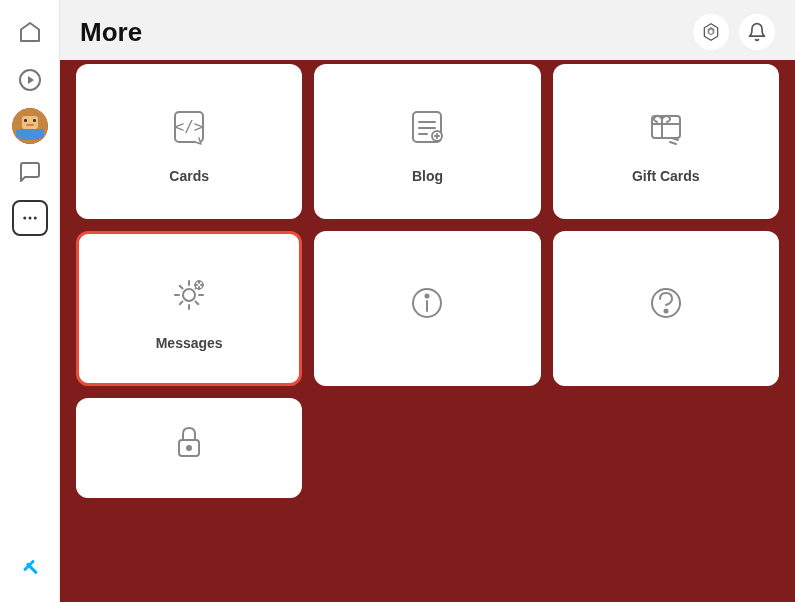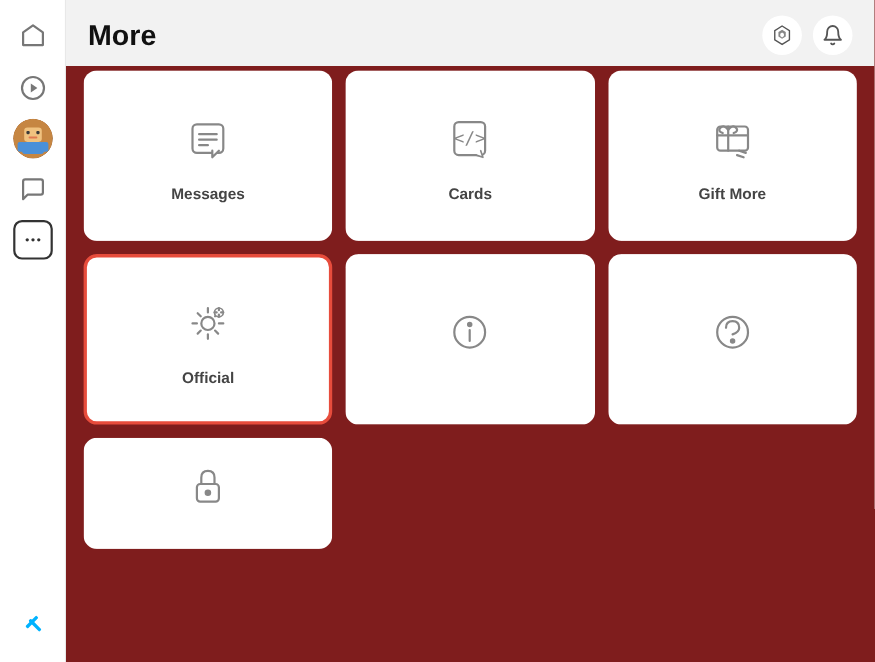--- a/index.html
+++ b/index.html
@@ -238,58 +238,60 @@
           <path d="M18 8A6 6 0 006 8c0 7-3 9-3 9h18s-3-2-3-9"></path>
           <path d="M13.73 21a2 2 0 01-3.46 0"></path>
         </svg>
       </button>
     </div>
   </div>
 
   <div class="grid-container">
     <div class="grid">
 
-      <div class="grid-item">
-        <div class="grid-icon">
-          <svg viewBox="0 0 44 44" fill="none" stroke="#888" stroke-width="2" stroke-linecap="round" stroke-linejoin="round">
-            <rect x="8" y="8" width="28" height="26" rx="4"></rect>
-            <line x1="14" y1="17" x2="30" y2="17"></line>
-            <line x1="14" y1="22" x2="30" y2="22"></line>
-            <line x1="14" y1="27" x2="22" y2="27"></line>
-            <path d="M26 32 L26 38 L32 32" fill="#fff" stroke="#888"></path>
-          </svg>
-        </div>
-        <span class="grid-label">Messages</span>
-      </div>
 
       <div class="grid-item">
         <div class="grid-icon">
           <svg viewBox="0 0 44 44" fill="none" stroke="#888" stroke-width="2" stroke-linecap="round" stroke-linejoin="round">
             <rect x="8" y="6" width="28" height="30" rx="4"></rect>
             <text x="22" y="26" text-anchor="middle" font-size="16" font-family="monospace" fill="#888" stroke="none">&lt;/&gt;</text>
             <path d="M28 36 L34 38 L32 32" fill="#fff" stroke="#888" stroke-width="1.5"></path>
           </svg>
         </div>
         <span class="grid-label">Cards</span>
       </div>
 
+      <div class="grid-item">
+        <div class="grid-icon">
+          <svg viewBox="0 0 44 44" fill="none" stroke="#888" stroke-width="2" stroke-linecap="round" stroke-linejoin="round">
+            <rect x="8" y="6" width="28" height="30" rx="4"></rect>
+            <line x1="14" y1="16" x2="30" y2="16"></line>
+            <line x1="14" y1="22" x2="30" y2="22"></line>
+            <line x1="14" y1="28" x2="22" y2="28"></line>
+            <circle cx="32" cy="30" r="5" fill="#fff" stroke="#888"></circle>
+            <line x1="30" y1="30" x2="34" y2="30"></line>
+            <line x1="32" y1="28" x2="32" y2="32"></line>
+          </svg>
+        </div>
+        <span class="grid-label">Blog</span>
+      </div>
 
       <div class="grid-item">
         <div class="grid-icon">
           <svg viewBox="0 0 44 44" fill="none" stroke="#888" stroke-width="2" stroke-linecap="round" stroke-linejoin="round">
             <rect x="8" y="10" width="28" height="22" rx="3"></rect>
             <line x1="8" y1="18" x2="36" y2="18"></line>
             <line x1="18" y1="10" x2="18" y2="32"></line>
             <path d="M18 13 Q14 8 11 11 Q8 14 13 16" stroke="#888"></path>
             <path d="M18 13 Q22 8 25 11 Q28 14 23 16" stroke="#888"></path>
             <path d="M26 36 L32 38" stroke="#888" stroke-width="2"></path>
             <path d="M28 32 L34 34" stroke="#888" stroke-width="2"></path>
           </svg>
         </div>
-        <span class="grid-label">Gift More</span>
+        <span class="grid-label">Gift Cards</span>
       </div>
 
 
       <div class="grid-item highlighted">
         <div class="grid-icon">
           <svg viewBox="0 0 44 44" fill="none" stroke="#888" stroke-width="2" stroke-linecap="round" stroke-linejoin="round">
             <circle cx="22" cy="22" r="6"></circle>
             <path d="M22 8 L22 12"></path>
             <path d="M22 32 L22 36"></path>
             <path d="M8 22 L12 22"></path>
@@ -299,21 +301,21 @@
             <path d="M31.3 12.7 L28.5 15.5"></path>
             <path d="M15.5 28.5 L12.7 31.3"></path>
 
             <circle cx="32" cy="12" r="4" fill="#fff" stroke="#888" stroke-width="1.5"></circle>
             <line x1="32" y1="8" x2="32" y2="10"></line>
             <line x1="32" y1="14" x2="32" y2="16"></line>
             <line x1="28" y1="12" x2="30" y2="12"></line>
             <line x1="34" y1="12" x2="36" y2="12"></line>
           </svg>
         </div>
-        <span class="grid-label">Official</span>
+        <span class="grid-label">Messages</span>
       </div>
 
       <div class="grid-item grid-item-partial">
         <div class="grid-icon">
           <svg viewBox="0 0 44 44" fill="none" stroke="#888" stroke-width="2" stroke-linecap="round" stroke-linejoin="round">
             <circle cx="22" cy="22" r="14"></circle>
             <line x1="22" y1="20" x2="22" y2="30"></line>
             <circle cx="22" cy="15" r="1.5" fill="#888"></circle>
           </svg>
         </div>

